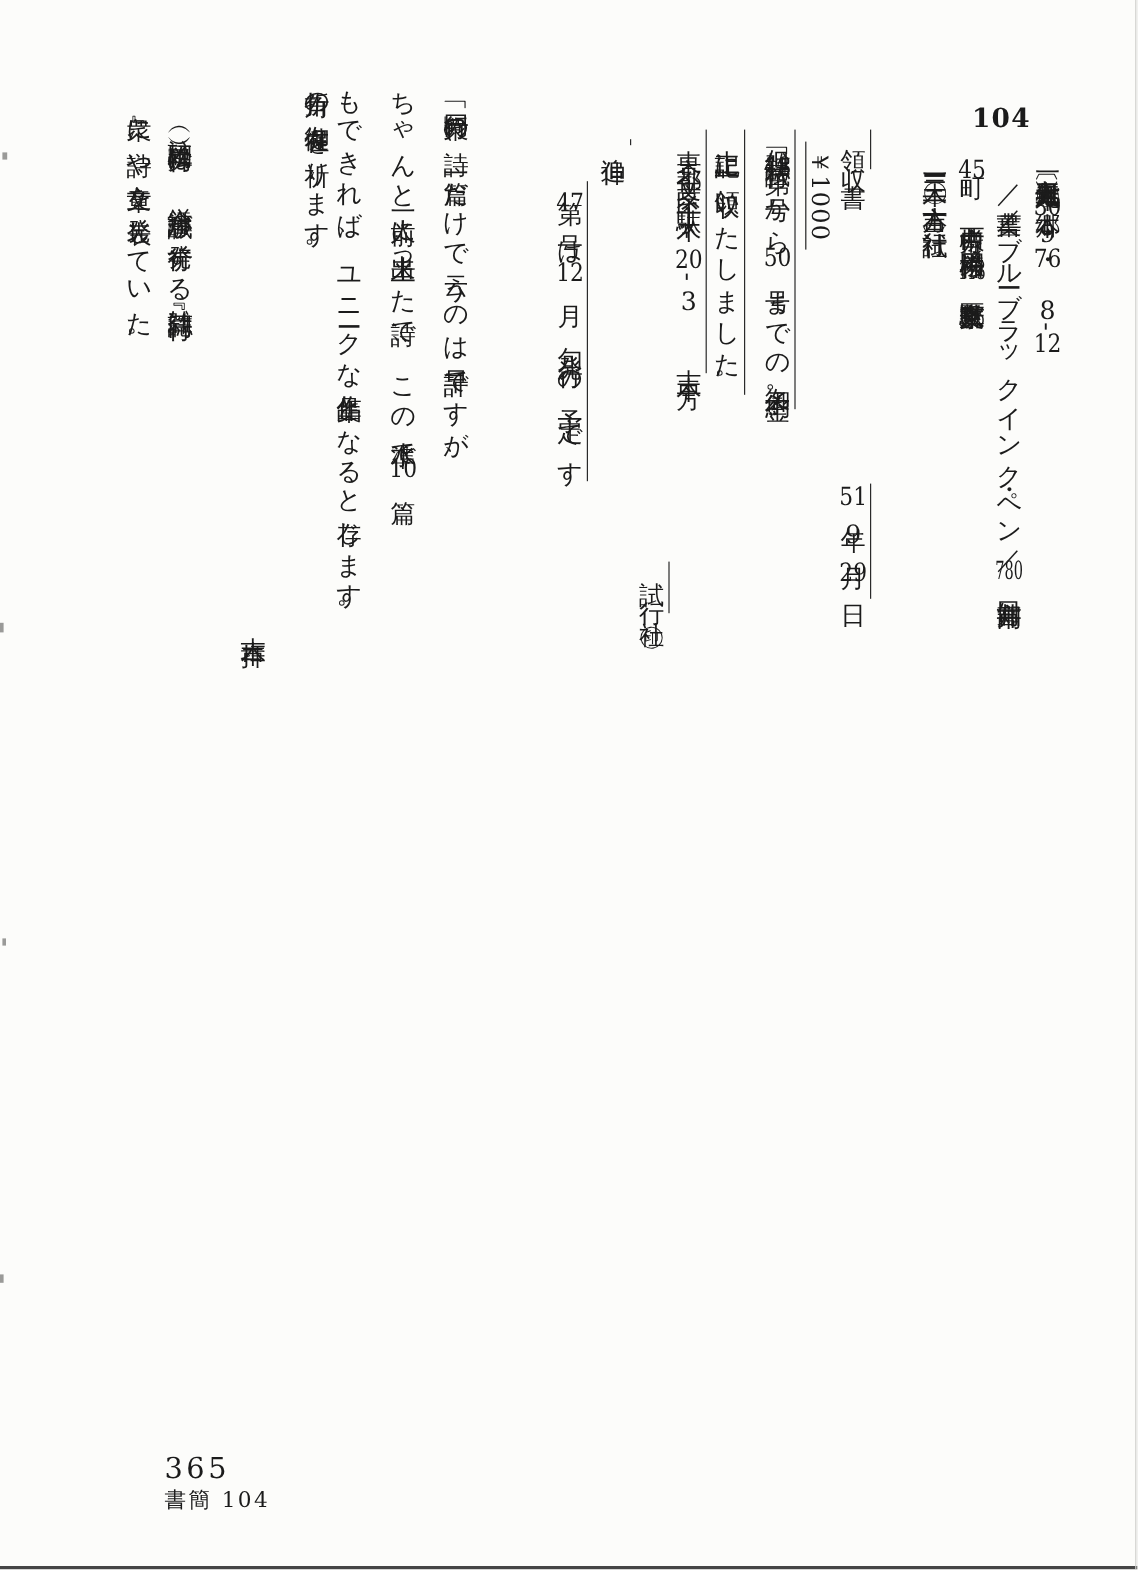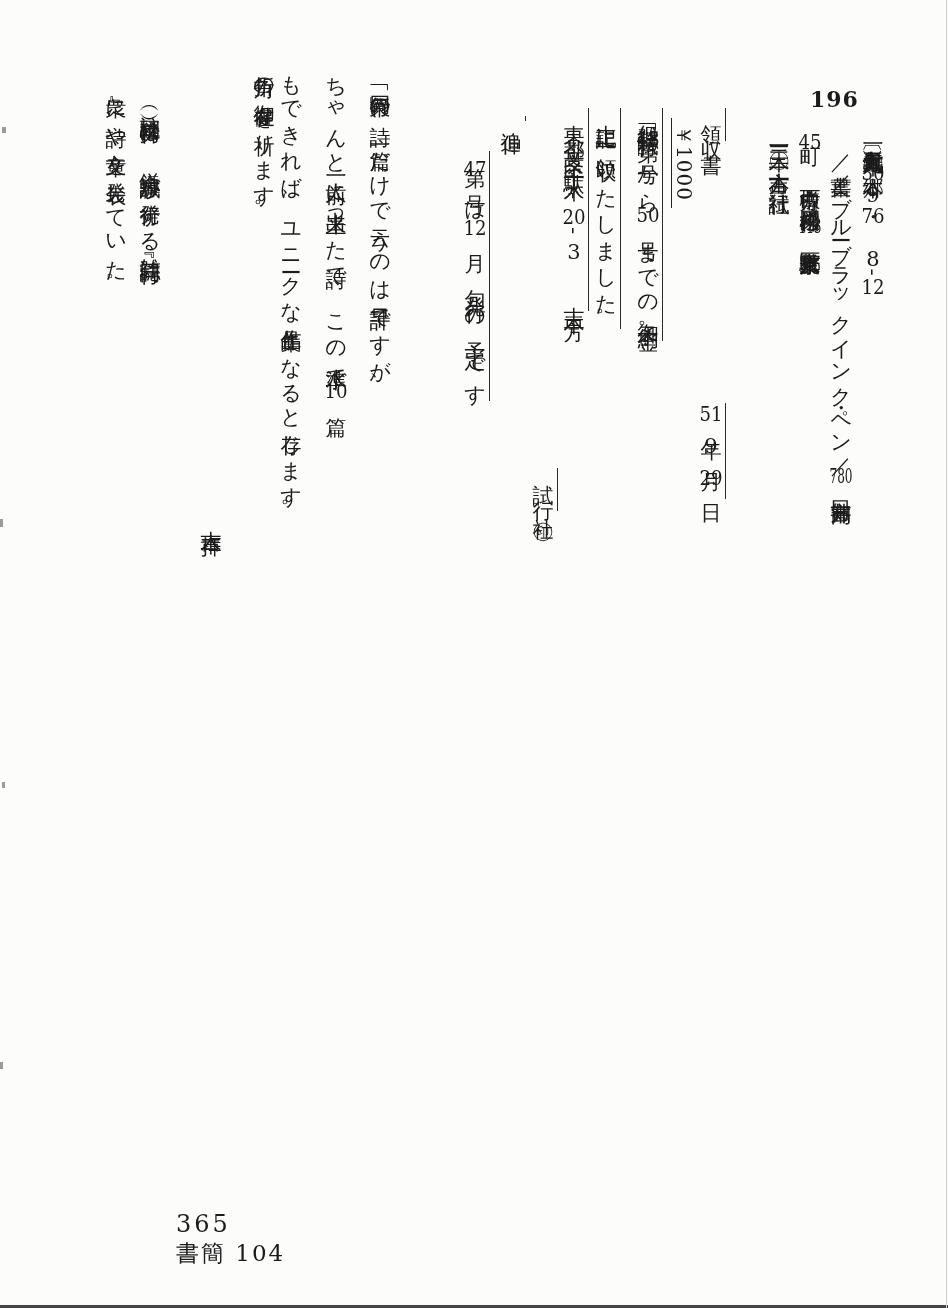--- a/index.html
+++ b/index.html
@@ -45,32 +45,32 @@
     position:absolute;left:0;top:0;width:90px;
     font-size:20px;line-height:24px;text-align:center;
     border-bottom:1.5px solid #222;
     transform:rotate(90deg);
     transform-origin:45px 45px;
     letter-spacing:1px;
   }
   
   .footer{ position:absolute;left:116px;top:1210px;display:flex;align-items:baseline;flex-direction:column; }
   .footer .pageno{ font-size:24px;letter-spacing:3px;font-variant-numeric:oldstyle-nums; }
-  .footer .running{ font-size:23px;margin-left:60px;letter-spacing:2px; }
+  .footer .running{ font-size:18px;margin-left:21px;letter-spacing:2px; }
   
   .scan-bottom{ position:absolute;left:0;right:0;bottom:0;height:3px;background:#454545; }
   .scan-right{ position:absolute;top:0;bottom:0;right:1px;width:1px;background:#cfcfcd; }
   .speck{ position:absolute;background:#9a9a98; }
 </style>
 </head>
 <body>
 
 <div class="page">
 
-  <div class="letter-no">196</div>
+  <div class="letter-no">104</div>
 
   <div class="vcol hline" style="left:858px;top:133px;">一九七六年九月三〇日〔木〕　本郷<span class="tcy">30</span>・<span class="tcy">9</span>・<span class="tcy">76</span>　<span class="tcy">8</span>-<span class="tcy">12</span></div>
   <div class="vcol hline" style="left:826px;top:139px;letter-spacing:0;">／葉書／ブルーブラックインク・ペン／<span class="tcy">780</span>高知市井口</div>
   <div class="vcol hline" style="left:795px;top:131px;letter-spacing:0;">町<span class="tcy">45</span>　中西様方　松岡祥男様／〔<span class="tcy">113</span>東京都文京区千駄</div>
   <div class="vcol hline" style="left:764px;top:135px;letter-spacing:0;">木一ー二〇ー三　吉本方　試行社〕</div>
 
   <div class="vcol ruled" style="left:698px;top:108px;letter-spacing:4px;">領 収 書</div>
   <div class="vcol ruled sp-date" style="left:698px;top:403px;"><span class="tcy">51</span>年<span class="tcy">9</span>月<span class="tcy">29</span>日</div>
 
   <div class="amount-wrap">

